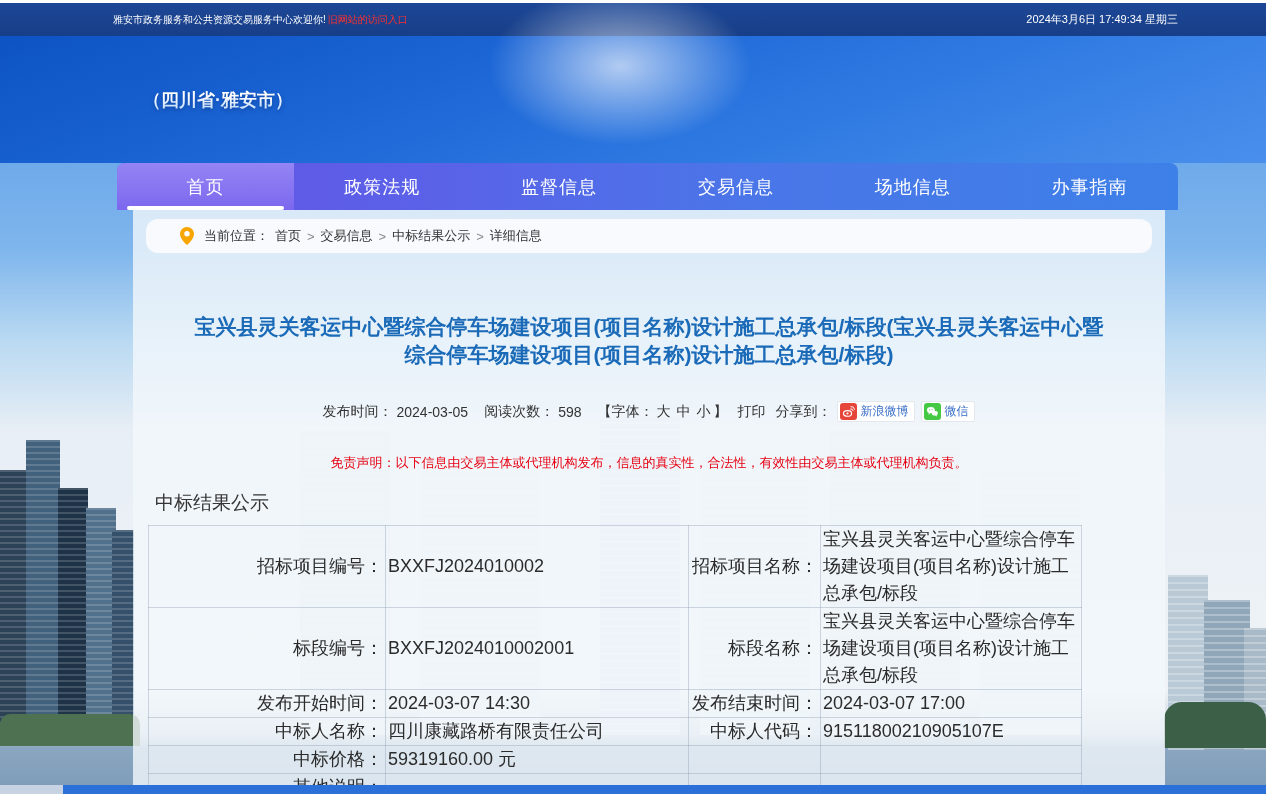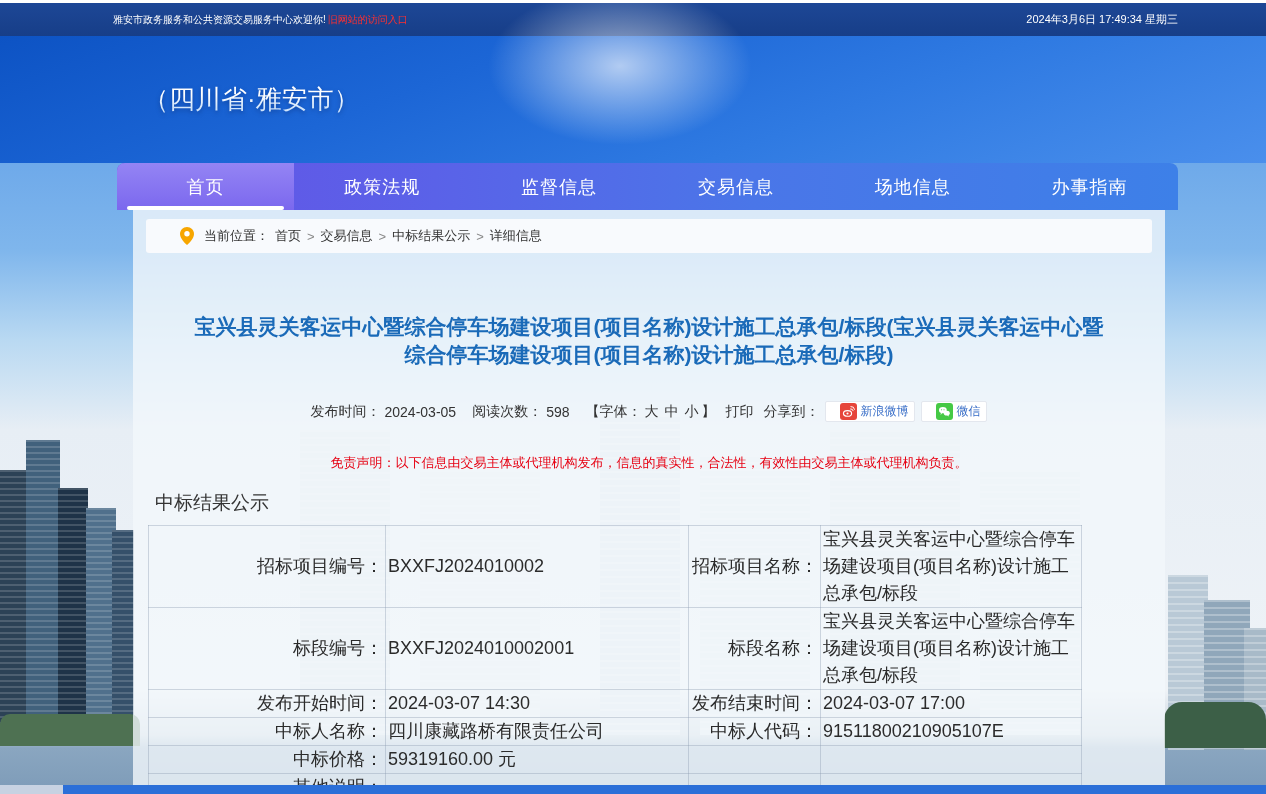--- a/index.html
+++ b/index.html
@@ -29,57 +29,57 @@
     background:radial-gradient(ellipse at center,rgba(255,255,255,.65),rgba(255,255,255,0) 62%);pointer-events:none;}
   .header .wrap{padding-left:29px;width:1061px;align-items:center;}
   .logo{width:92px;text-align:center;margin-top:4px;}
   .logo-cn{font-size:12px;color:#3f3f2e;font-weight:bold;letter-spacing:1px;margin-top:-2px;}
   .logo-en{font-size:8px;color:#2f6fc8;letter-spacing:1px;}
   .site-title{margin-left:16px;display:flex;align-items:baseline;white-space:nowrap;}
   .site-title-main{font-size:40px;font-weight:900;letter-spacing:1px;
     background:linear-gradient(180deg,#ffffff 35%,#dcedff 55%,#9cc8f6 85%);
     -webkit-background-clip:text;background-clip:text;color:transparent;
     filter:drop-shadow(0 2px 2px rgba(8,40,110,.55));}
-  .site-title-sub{font-size:26px;font-weight:normal;margin-left:10px;
+  .site-title-sub{font-size:18px;font-weight:bold;margin-left:10px;
     background:linear-gradient(180deg,#ffffff 35%,#cfe4fb 75%);
     -webkit-background-clip:text;background-clip:text;color:transparent;
     filter:drop-shadow(0 2px 2px rgba(8,40,110,.5));}
 
   
   .nav{position:absolute;left:117px;top:163px;width:1061px;height:47px;display:flex;
     background:linear-gradient(90deg,#6552e6 0%,#5a62e8 30%,#4a76e8 60%,#3d80e8 100%);
     border-radius:8px 8px 0 0;}
   .nav-item{flex:1;display:flex;align-items:center;justify-content:center;color:#fff;
     font-size:18px;cursor:pointer;position:relative;letter-spacing:1px;}
   .nav-item.active{background:linear-gradient(180deg,#9484f4,#7b68ee);border-radius:8px 0 0 0;}
   .nav-item.active::after{content:"";position:absolute;left:10px;right:10px;bottom:0;height:4px;background:#fff;border-radius:2px;}
 
   
   .container{position:absolute;left:133px;top:210px;width:1032px;height:575px;
     background:rgba(243,247,251,0.8);}
   .breadcrumb{margin:9px 13px 0 13px;height:34px;background:rgba(250,251,253,0.95);
-    display:flex;align-items:center;padding-left:34px;font-size:13px;color:#333;border-radius:3px;}
+    display:flex;align-items:center;padding-left:34px;font-size:13px;color:#333;border-radius:12px;}
   .crumb{margin:0 6px;cursor:pointer;}
   .crumb.current{cursor:default;}
   .crumb-sep{color:#888;}
   .crumb-label{margin-left:10px;}
   .pin{width:14px;height:18px;flex:0 0 auto;}
 
   .article-title{width:912px;margin:60px auto 0;text-align:center;font-size:21px;line-height:28px;
     font-weight:bold;color:#1a6ab8;}
 
   .meta{margin-top:32px;display:flex;justify-content:center;align-items:center;
     font-size:14px;color:#333;white-space:nowrap;}
   .meta .gap{margin-left:16px;}
   .meta .sp{margin-left:4px;}
   .fontsize-opt{cursor:pointer;margin:0 3px;}
   .print-link,.share-label{margin-left:10px;cursor:pointer;}
   .share-label{cursor:default;text-align:right;}
   .chip{display:inline-flex;align-items:center;background:#fff;border:1px solid #e3e7ee;
-    border-radius:2px;padding:1px 6px 1px 14px;margin-left:6px;cursor:pointer;color:#3a6fc8;font-size:12px;}
+    border-radius:2px;padding:1px 6px 1px 2px;margin-left:6px;cursor:pointer;color:#3a6fc8;font-size:12px;}
   .chip .cicon{width:17px;height:17px;border-radius:3px;margin-right:3px;display:flex;align-items:center;justify-content:center;}
   .cicon.weibo{background:#e6453a;}
   .cicon.wechat{background:#45c945;}
 
   .disclaimer{margin-top:32px;text-align:center;font-size:13px;color:#e60012;}
 
   .section-title{margin:18px 0 0 22px;font-size:19px;color:#333;}
 
   table.result{border-collapse:collapse;margin:9px 0 0 15px;table-layout:fixed;
     font-size:18px;color:#2b2b2b;}

